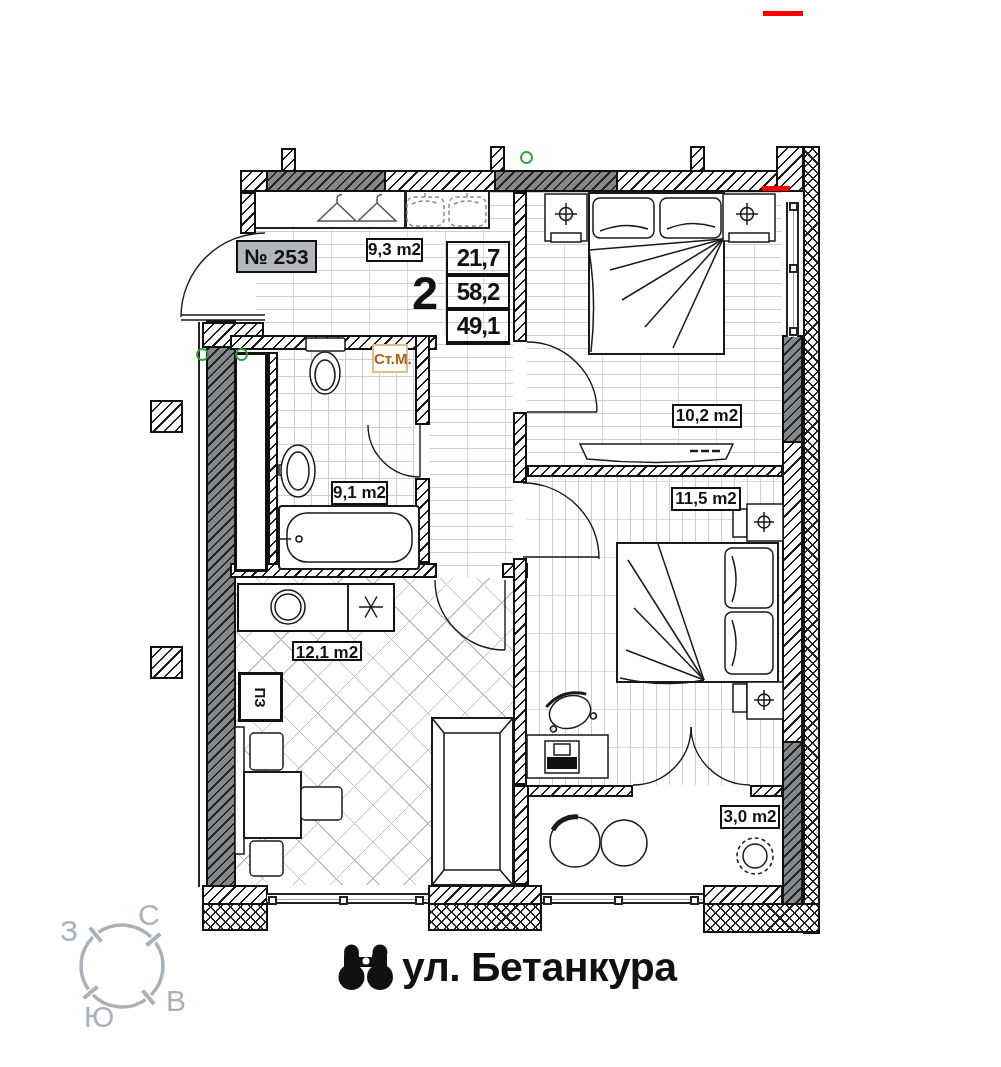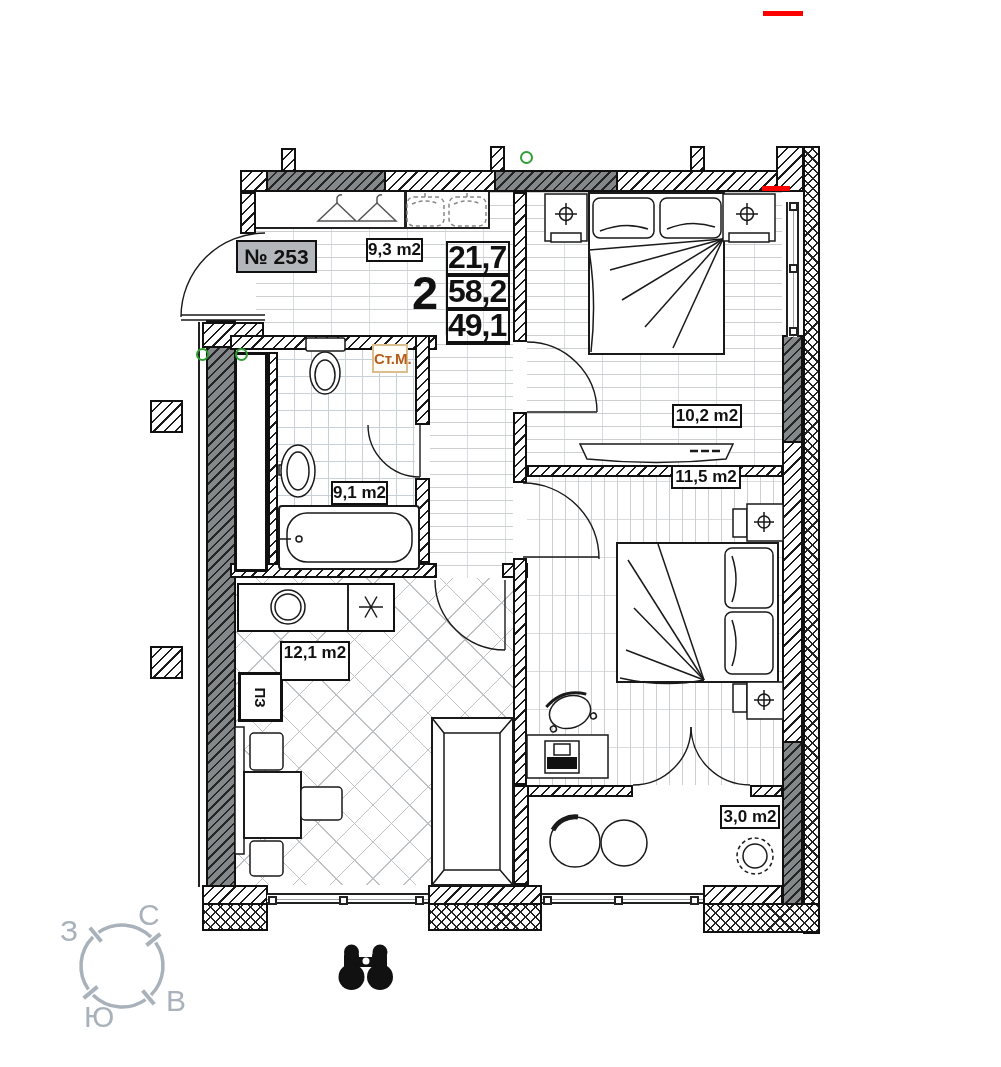--- a/index.html
+++ b/index.html
@@ -24,21 +24,21 @@
   .mull{position:absolute;width:9px;height:9px;background:#fff;border:2px solid #222;box-sizing:border-box}
   
   .lbl{position:absolute;background:#fff;border:2px solid #111;font-weight:bold;font-size:17px;
        line-height:20px;text-align:center;box-sizing:border-box;white-space:nowrap}
   .red{position:absolute;background:#ff0000}
   .grn{position:absolute;width:13px;height:13px;border:2px solid #2f9e33;border-radius:50%;box-sizing:border-box;background:transparent}
   #apt-num{background:#b3b7bb;font-size:21px;line-height:29px}
   #stm{background:#fffdf6;border:2px solid #dcbd8e;color:#b55c1c;font-size:15px;line-height:25px}
   #big2{position:absolute;font-weight:bold;font-size:47px;line-height:50px}
   #stats{position:absolute;left:446px;top:241px;width:60px;border:2px solid #111;border-bottom:none}
-  .srow{height:30px;border-bottom:4px solid #111;font-weight:bold;font-size:32px;line-height:29px;text-align:left;letter-spacing:-1px}
+  .srow{height:30px;border-bottom:4px solid #111;font-weight:bold;font-size:24px;line-height:29px;text-align:center;letter-spacing:-1px}
   #fridge{display:flex;align-items:center;justify-content:center;border:3px solid #111;background:#fff}
   #fridge span{transform:rotate(90deg);font-weight:bold;font-size:15px}
   .compass-letter{position:absolute;color:#a9b2ba;font-size:30px}
   #street-title{position:absolute;left:402px;top:944px;font-size:41px;font-weight:bold;letter-spacing:-.5px;white-space:nowrap}
   .band{background:#fff;border-bottom:2px solid #222;border-right:2px solid #222}
   svg{position:absolute;left:0;top:0}
 </style>
 </head>
 <body>
 
@@ -321,32 +321,33 @@
           <circle cx="380" cy="977" r="13"></circle>
         <rect x="358" y="957" width="16" height="10"></rect>
         <circle cx="366" cy="961" r="3.5" fill="#fff"></circle>
       </g>
     </g>
   </svg>
 
   <div class="lbl" id="apt-num" style="left:236px;top:240px;width:81px;height:33px">№ 253</div>
   <div class="lbl" style="left:366px;top:238px;width:57px;height:24px">9,3 m2</div>
   <div class="lbl" style="left:672px;top:404px;width:70px;height:24px">10,2 m2</div>
-  <div class="lbl" style="left:671px;top:465px;width:70px;height:24px">11,5 m2</div>
+  <div class="lbl" style="left:671px;top:487px;width:70px;height:24px">11,5 m2</div>
   <div class="lbl" style="left:331px;top:481px;width:57px;height:24px">9,1 m2</div>
-  <div class="lbl" style="left:280px;top:641px;width:70px;height:40px">12,1 m2</div>
+  <div class="lbl" style="left:292px;top:641px;width:70px;height:20px">12,1 m2</div>
   <div class="lbl" style="left:720px;top:805px;width:60px;height:24px">3,0 m2</div>
   <div class="lbl" id="stm" style="left:372px;top:344px;width:36px;height:29px">Ст.М.</div>
 
   <div id="big2" style="left:412px;top:268px">2</div>
   <div id="stats">
     <div class="srow">21,7</div>
     <div class="srow">58,2</div>
     <div class="srow">49,1</div>
   </div>
 
   <div class="compass-letter" style="left:60px;top:914px">З</div>
   <div class="compass-letter" style="left:138px;top:898px">С</div>
   <div class="compass-letter" style="left:166px;top:984px">В</div>
   <div class="compass-letter" style="left:84px;top:1000px">Ю</div>
 
+  <div id="street-title">ул. Бетанкура</div>
 
 </div>
 
 </body></html>

